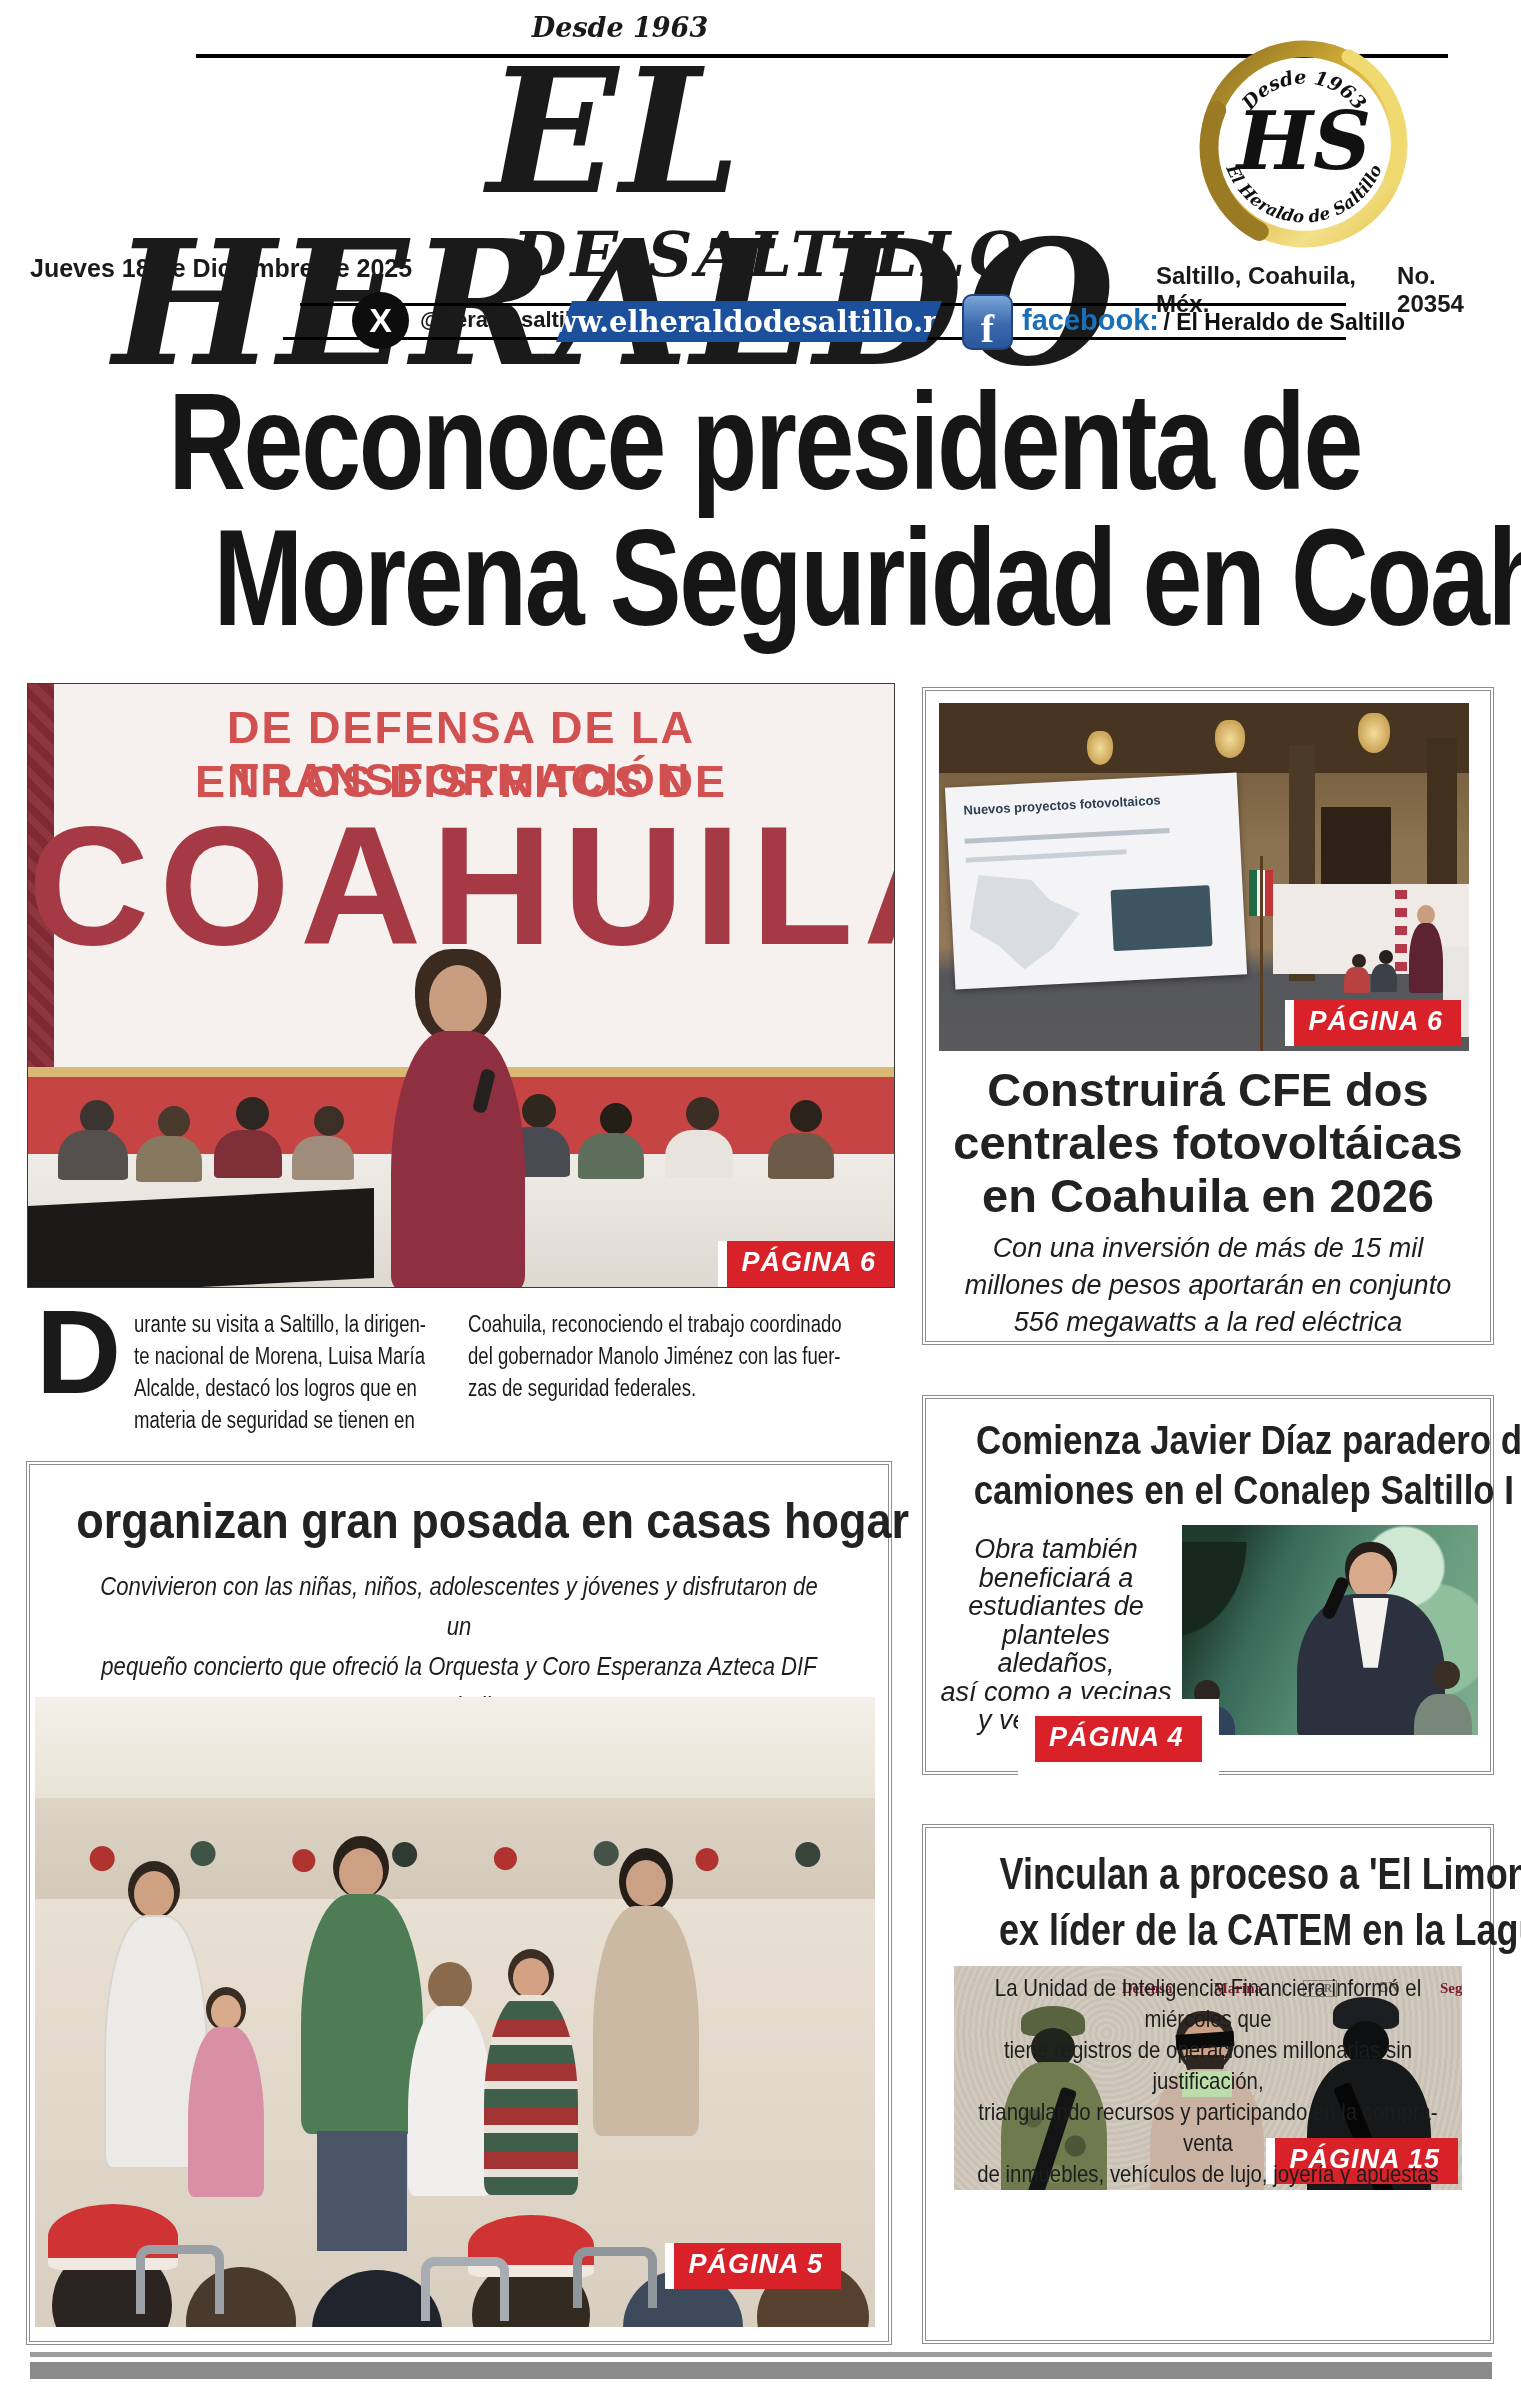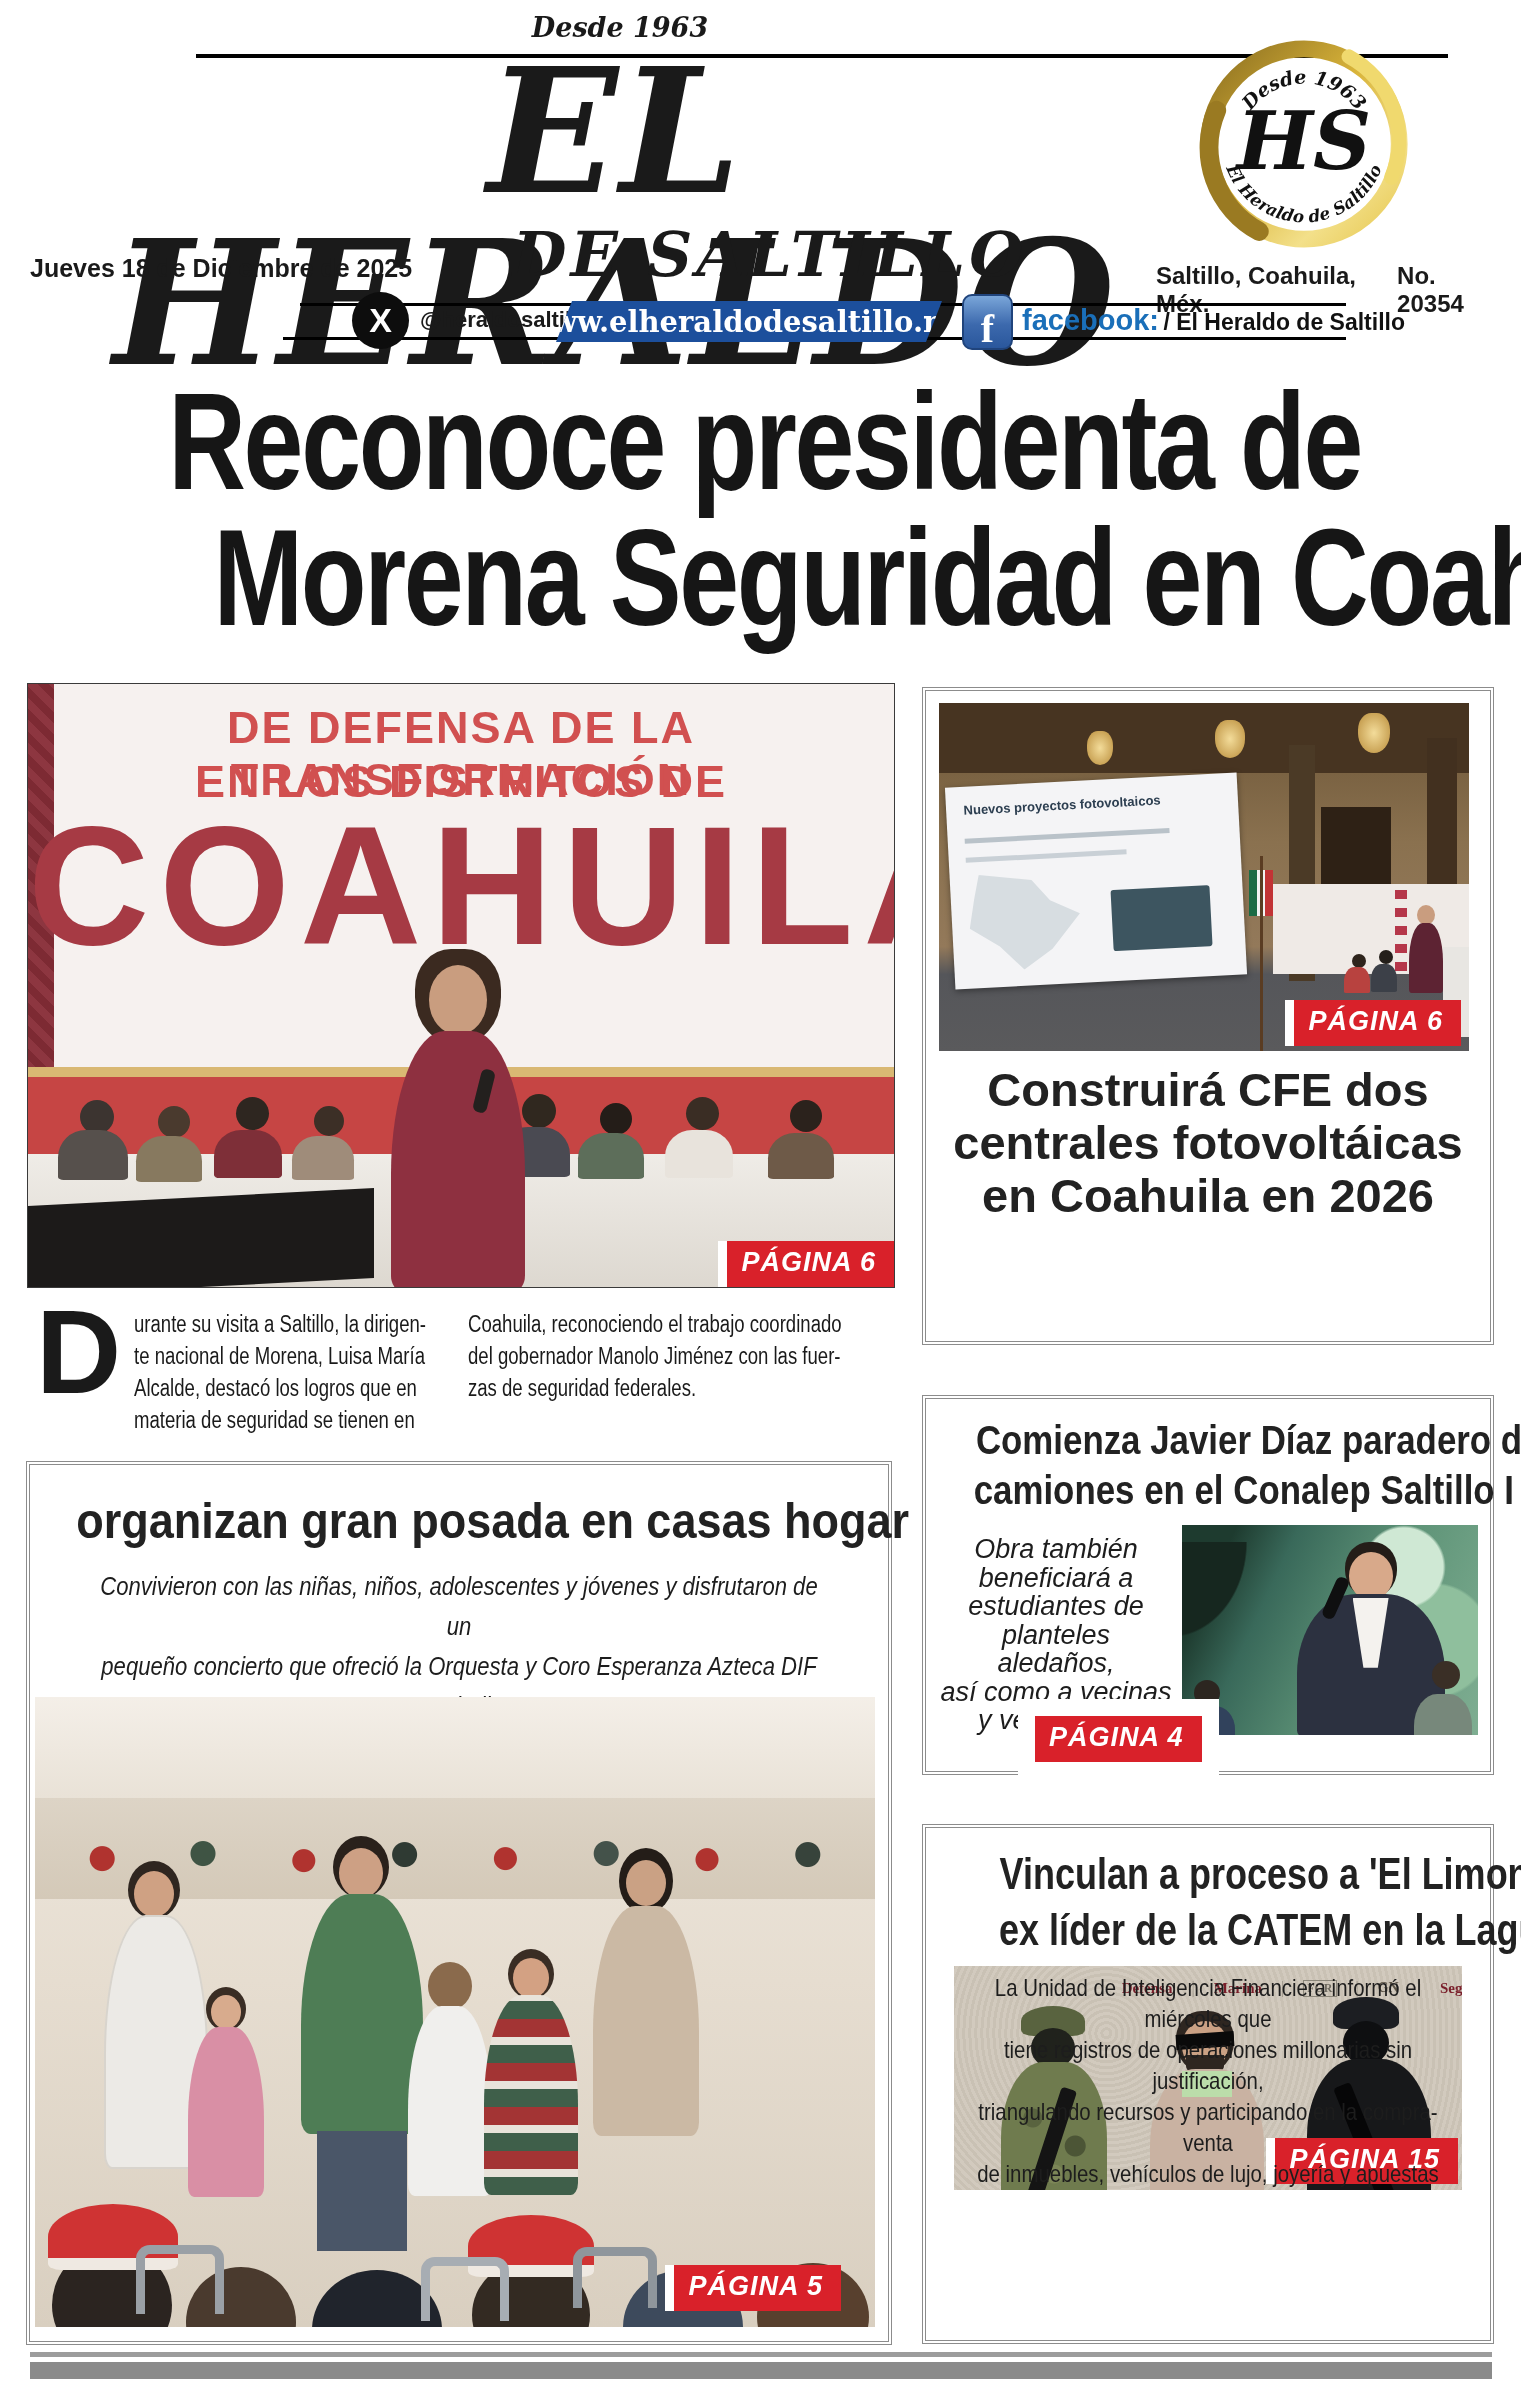--- a/index.html
+++ b/index.html
@@ -223,21 +223,21 @@
       <div class="head" style="left:33%;bottom:-10%;width:130px;height:120px;background:#20242c;"></div>
       <div class="head" style="left:52%;bottom:-7%;width:118px;height:112px;background:#332a22;"></div>
       <div class="abs" style="left:51.5%;bottom:8%;width:126px;height:50px;background:#cf3333;border-radius:50% 50% 10% 10%;border-bottom:12px solid #efe9e2;"></div>
       <div class="head" style="left:70%;bottom:-9%;width:120px;height:114px;background:#3d4a5c;"></div>
       <div class="head" style="left:86%;bottom:-7%;width:112px;height:108px;background:#58402e;"></div>
 
       <div class="abs" style="left:12%;bottom:2%;width:70px;height:60px;border:9px solid #9aa0a6;border-bottom:none;border-radius:14px 14px 0 0;"></div>
       <div class="abs" style="left:46%;bottom:1%;width:70px;height:55px;border:9px solid #a7adb3;border-bottom:none;border-radius:14px 14px 0 0;"></div>
       <div class="abs" style="left:64%;bottom:3%;width:66px;height:52px;border:9px solid #8f969c;border-bottom:none;border-radius:14px 14px 0 0;"></div>
 
-      <div class="badge-wrap" style="right:34px;bottom:16px;">
+      <div class="badge-wrap" style="right:34px;bottom:38px;">
         <div class="badge">PÁGINA 5</div>
       </div>
     </div>
   </div>
 
   <div class="panel" style="left:922px;top:687px;width:564px;height:650px;">
 
     <div class="photo" style="left:13px;top:12px;width:530px;height:348px;background:linear-gradient(#6b5436 0%,#8a714f 40%,#93795a 70%,#55565a 78%,#5a5a5c 100%);">
       <div class="abs" style="left:0;top:0;width:100%;height:20%;background:
            radial-gradient(circle at 20% 120%, transparent 0 34px, #473421 35px 100%),
@@ -280,20 +280,23 @@
       <div class="badge-wrap" style="right:8px;bottom:5px;">
         <div class="badge">PÁGINA 6</div>
       </div>
     </div>
     <div class="ctr" style="margin-top:372px;">
       <div class="story-h" style="font-size:47px;line-height:53px;">
         <div>Construirá CFE dos</div>
         <div>centrales fotovoltáicas</div>
         <div>en Coahuila en 2026</div>
       </div>
+      <div class="deck pre" style="font-size:27px;line-height:37px;margin-top:8px;">Con una inversión de más de 15 mil
+millones de pesos aportarán en conjunto
+556 megawatts a la red eléctrica</div>
     </div>
   </div>
 
   <div class="panel" style="left:922px;top:1395px;width:564px;height:372px;">
     <div class="ctr story-h" style="margin-top:16px;font-size:41px;line-height:50px;">
       <div><span class="cond cx85">Comienza Javier Díaz paradero de</span></div>
       <div><span class="cond cx85">camiones en el Conalep Saltillo I</span></div>
     </div>
     <div class="abs deck pre ctr" style="left:14px;top:136px;width:232px;font-size:27px;line-height:28.5px;">Obra también
 beneficiará a

